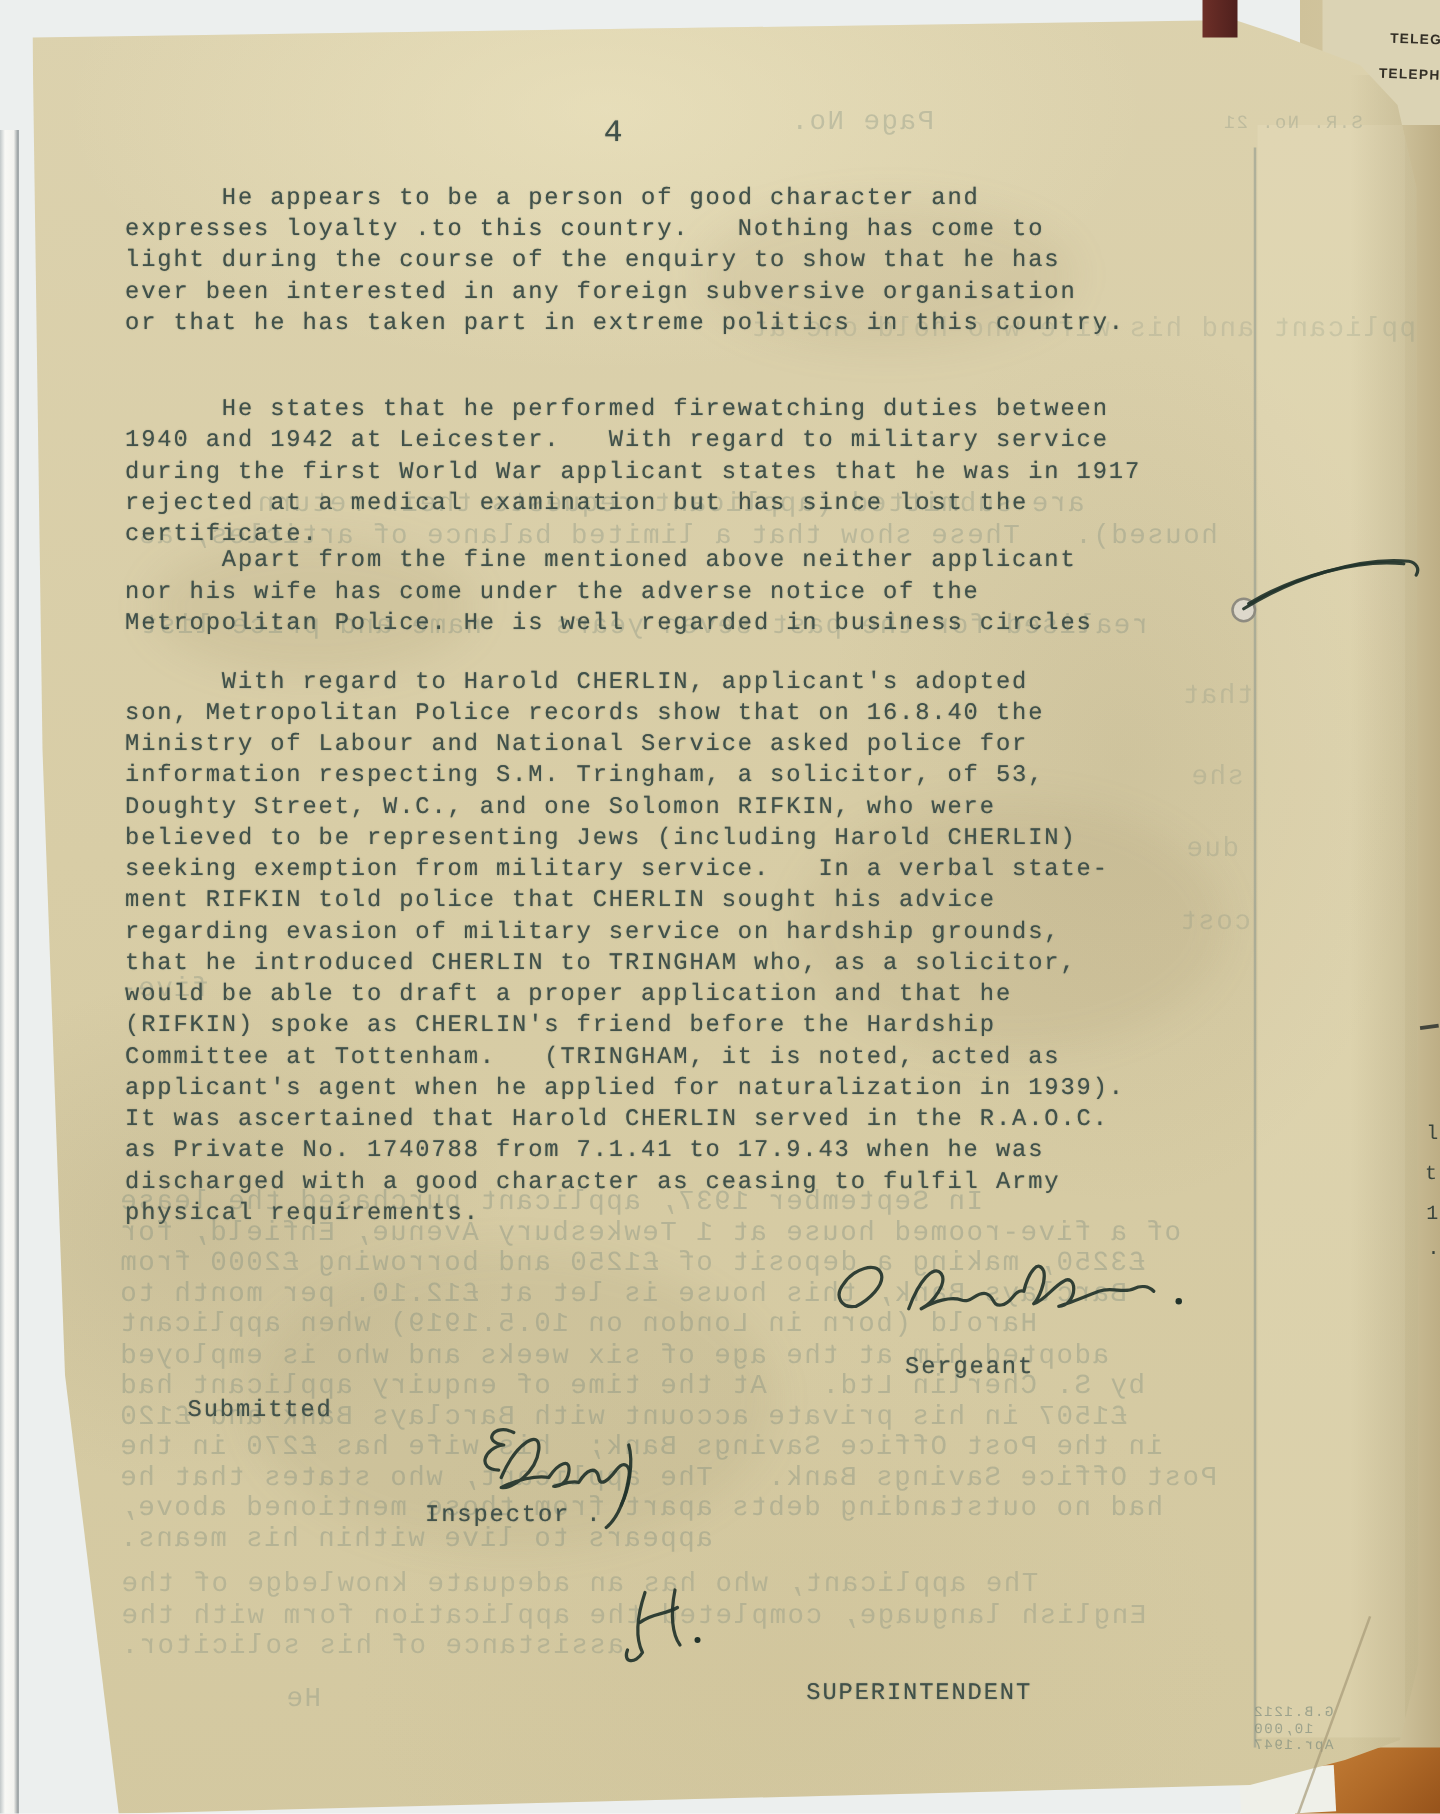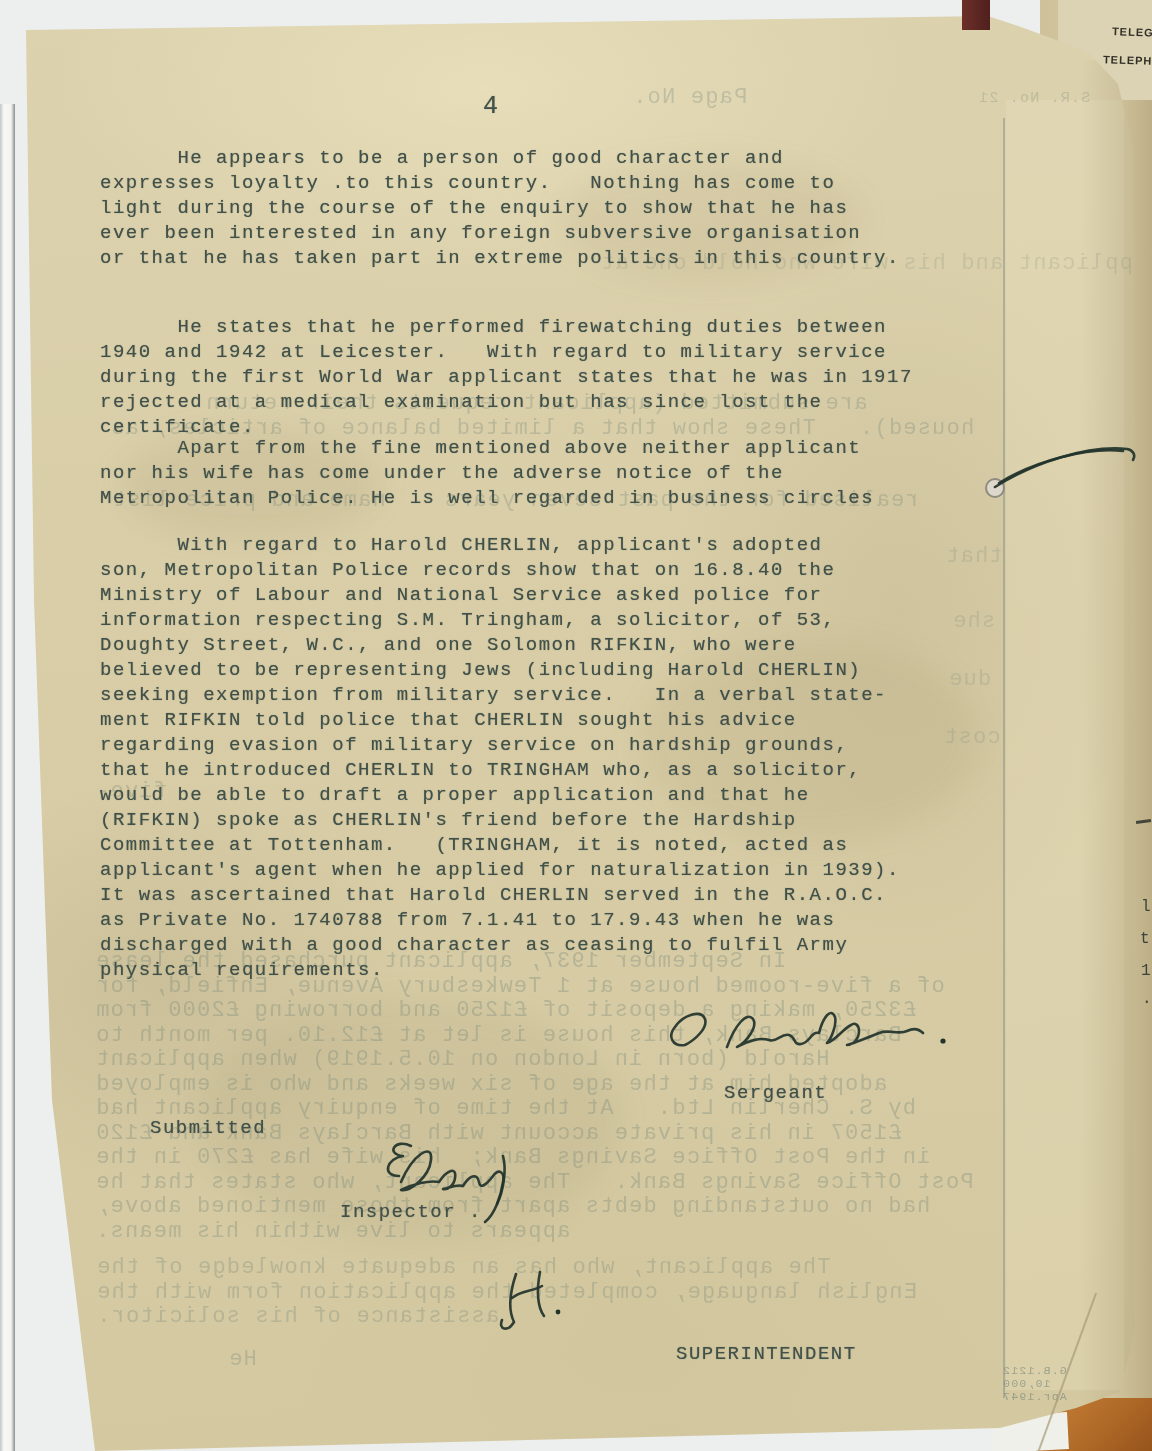--- a/index.html
+++ b/index.html
@@ -186,21 +186,21 @@
 Committee at Tottenham.   (TRINGHAM, it is noted, acted as
 applicant's agent when he applied for naturalization in 1939).
 It was ascertained that Harold CHERLIN served in the R.A.O.C.
 as Private No. 1740788 from 7.1.41 to 17.9.43 when he was
 discharged with a good character as ceasing to fulfil Army
 physical requirements.</div>
 
     <div class="typed" style="left:724px;top:1081px;">Sergeant</div>
     <div class="typed" style="left:106px;top:1116px;margin-left:44px;">Submitted</div>
     <div class="typed" style="left:340px;top:1200px;">Inspector .</div>
-    <div class="typed" style="left:676px;top:1342px;">SUPERINTENDENT</div>
+    <div class="typed" style="left:645px;top:1342px;">SUPERINTENDENT</div>
 
     <svg class="ink-svg" style="left:655px;top:995px;" width="310" height="75" viewBox="0 0 310 75" aria-label="S. Jordan.">
       <path d="M30,50 C18,52 12,42 20,32 C28,20 46,14 50,24 C53,33 40,45 30,50"></path>
       <path d="M72,52 C80,30 92,16 98,24 C103,31 92,47 82,52 C92,46 106,42 114,45 C122,48 126,38 134,40 C141,42 138,50 146,49 C155,48 156,36 164,38 C168,22 176,12 180,22 C182,30 176,44 172,48 C180,46 188,34 196,30 C200,27 204,30 204,36 C204,44 198,50 192,50 C200,48 214,42 224,38 C234,34 244,40 252,36 C258,33 264,34 268,38"></path>
       <circle cx="288" cy="46" r="2.6" fill="#22332b" stroke="none"></circle>
     </svg>
     <svg class="ink-svg" style="left:355px;top:1120px;" width="170" height="110" viewBox="0 0 170 110" aria-label="E. Landy">
       <path d="M56,26 C40,18 30,34 48,36 C32,38 26,56 44,56"></path>
       <path d="M46,62 C58,34 78,22 76,40 C74,58 54,72 46,70 C58,64 74,60 84,62 C92,50 102,46 100,58 C99,66 92,70 88,69 C94,68 102,64 108,66 C114,56 122,52 124,62 C125,70 132,64 138,56 C144,48 150,52 148,62 C146,76 140,94 130,102"></path>
       <path d="M148,36 C152,50 148,72 142,84"></path>

